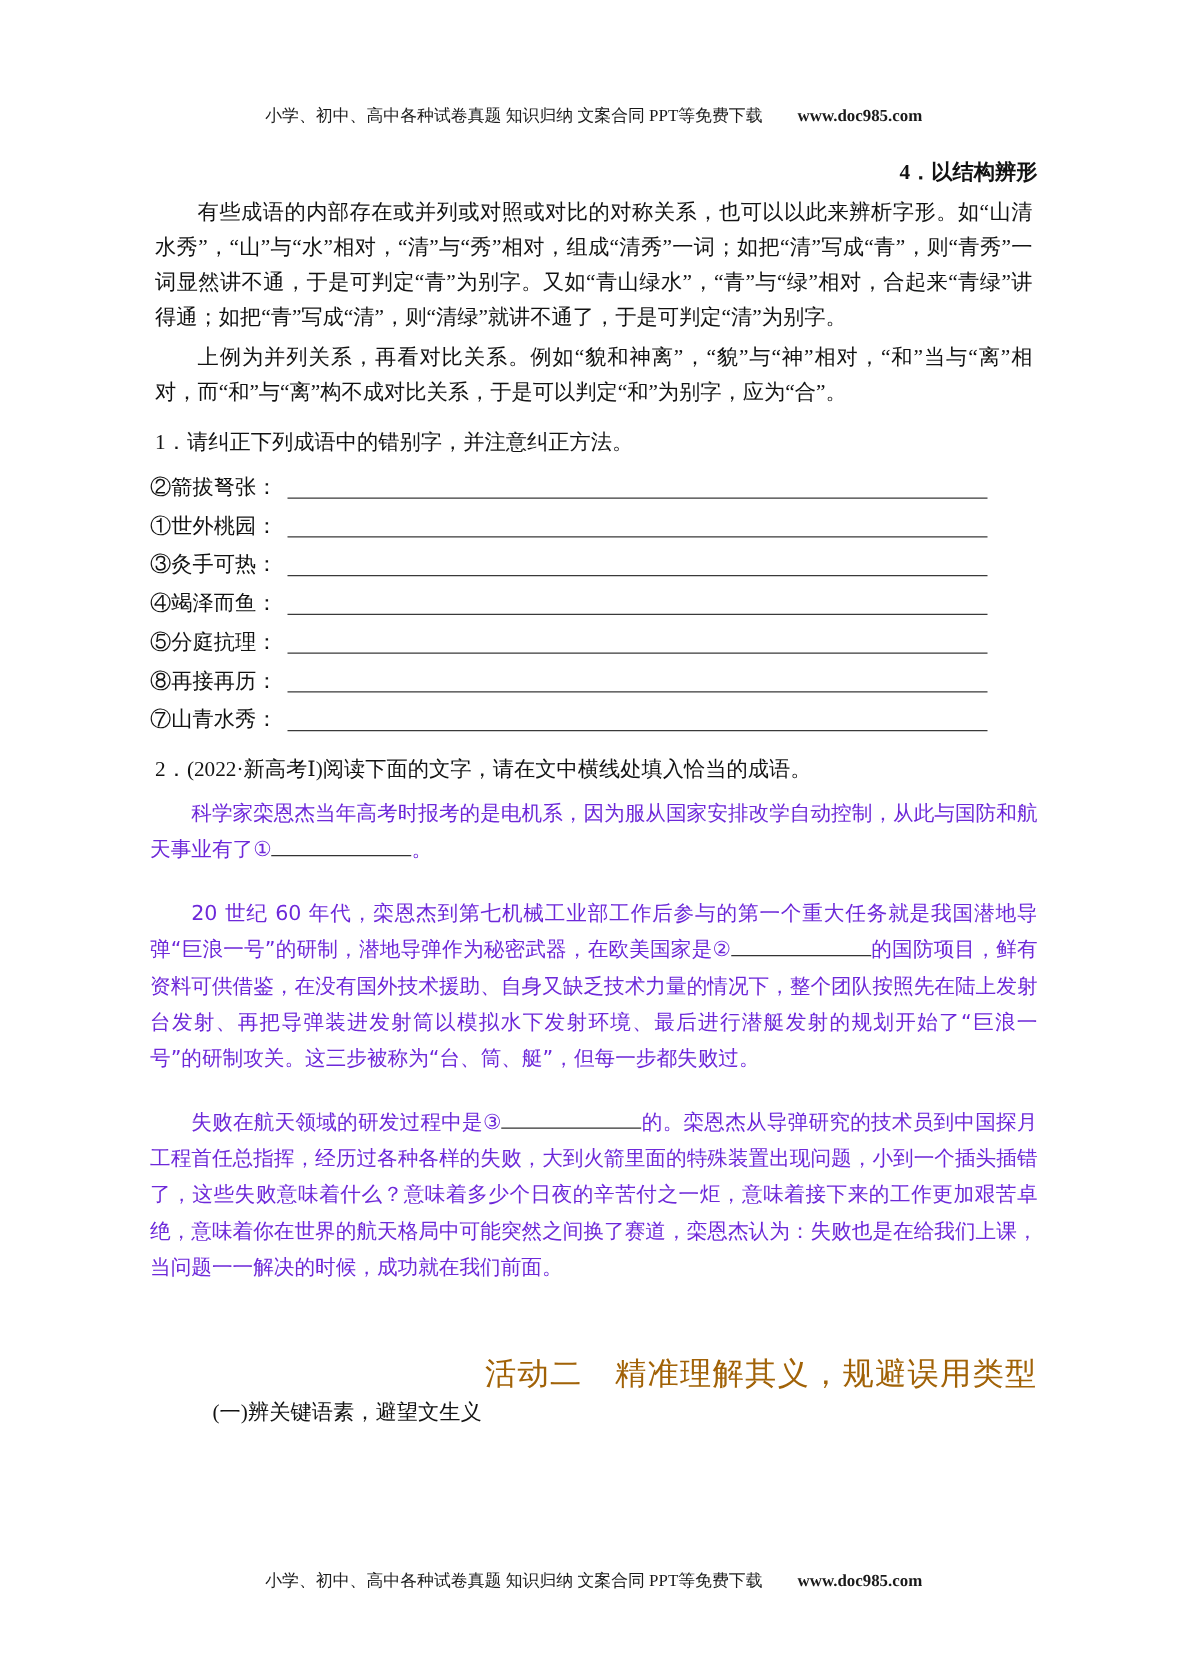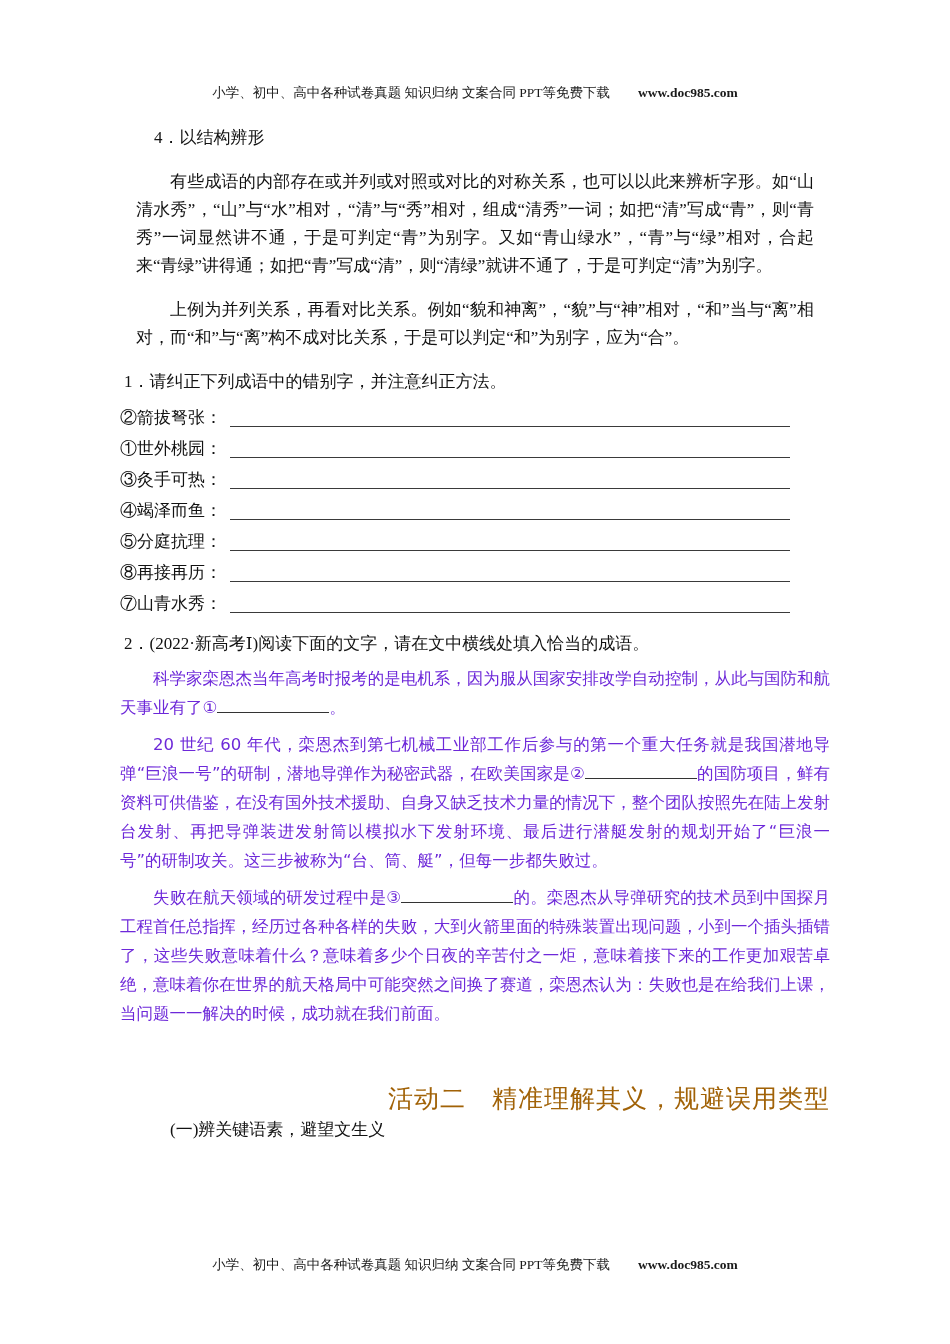--- a/index.html
+++ b/index.html
@@ -24,26 +24,27 @@
     color:#1a1a1a;
   }
   .pageline .url{
     margin-left:28px;
     font-weight:bold;
     text-decoration:none;
     color:#1a1a1a;
   }
   .doc-header{margin-bottom:22px;}
   .sec-title{
-    font-weight:normal;
+    font-weight:bold;
     padding-left:34px;
     margin:14px 0 4px 0;
+    text-align:right;
   }
   p.body{
-    margin:16px;
+    margin:4px;
     text-indent:2em;
     text-align:justify;
   }
   p.body + p.body{margin-top:2px;}
   .q-prompt{
     margin:12px 0 6px 4px;
   }
   .fill-row{
     display:flex;
     align-items:flex-end;
@@ -59,21 +60,21 @@
   }
   .passage{
     margin:4px 0 0 0;
     text-indent:2em;
     text-align:justify;
     font-family:"DejaVu Sans","Liberation Sans",sans-serif;
     font-size:16.5px;
     line-height:29px;
     color:#6d28d9;
   }
-  .passage + .passage{margin-top:8px;}
+  .passage + .passage{margin-top:22px;}
   .iblank{
     display:inline-block;
     width:112px;
     height:0.85em;
     border-bottom:1px solid #333;
   }
   .activity-title{
     margin-top:54px;
     text-align:right;
     font-family:"DejaVu Sans","Liberation Sans",sans-serif;

